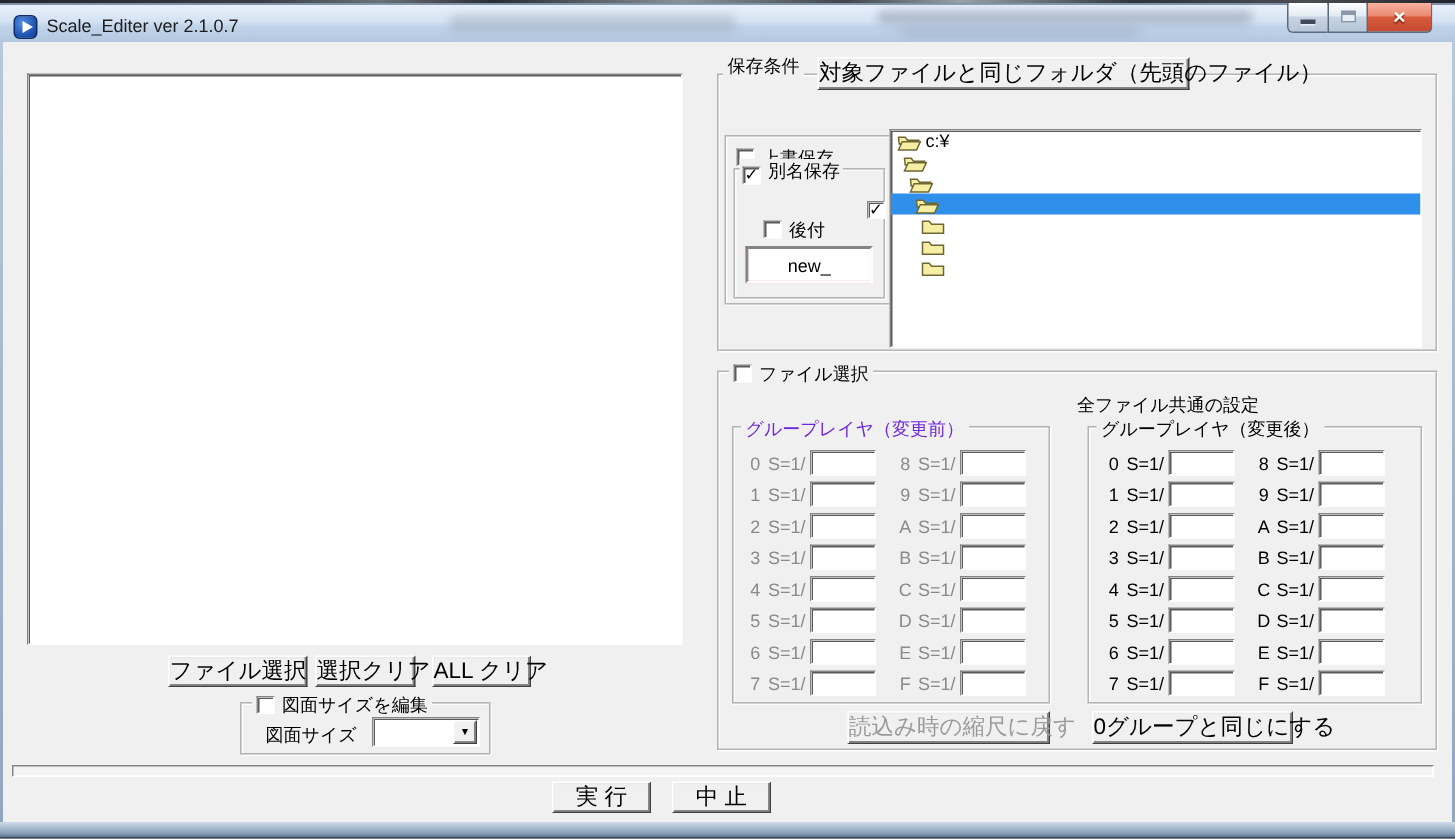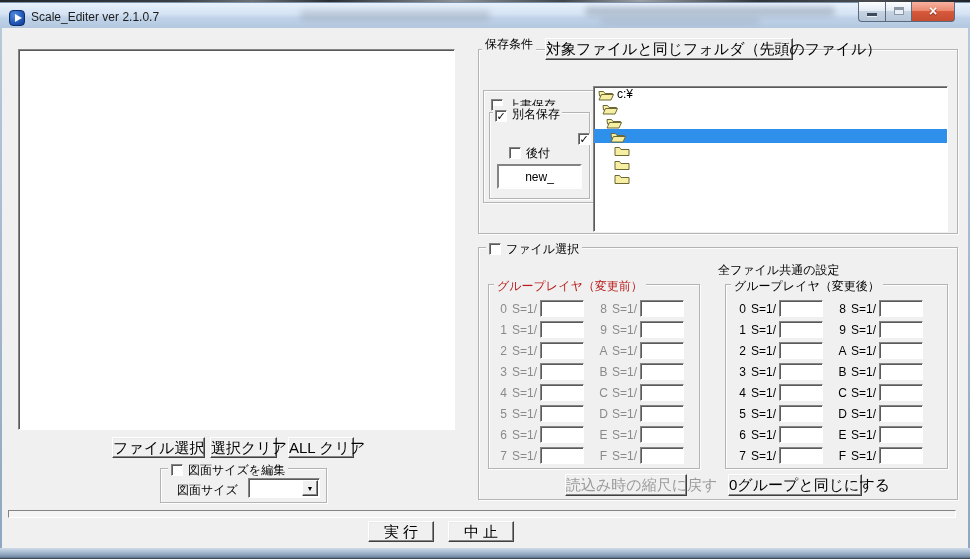--- a/index.html
+++ b/index.html
@@ -299,21 +299,21 @@
         <div class="srow">
           <span class="snum ">7</span>
           <span class="slab">S=1/</span>
           <input type="text" class="sfield" style="">
           <span class="snum c2">F</span>
           <span class="slab">S=1/</span>
           <input type="text" class="sfield" style="">
         </div>
       </div>
   </div>
-  <div class="grouplabel" style="left:494px;top:278px;color:#b91c1c;">グループレイヤ（変更前）</div>
+  <div class="grouplabel" style="left:494px;top:278px;color:#6d28d9;">グループレイヤ（変更前）</div>
 
   <div class="groupbox" style="left:725px;top:284px;width:223px;height:185px;">
     <div class="rows-wrap" style="left:12px;">
         <div class="srow">
           <span class="snum ">0</span>
           <span class="slab">S=1/</span>
           <input type="text" class="sfield" style="">
           <span class="snum c2">8</span>
           <span class="slab">S=1/</span>
           <input type="text" class="sfield" style="">
@@ -371,20 +371,20 @@
           <span class="slab">S=1/</span>
           <input type="text" class="sfield" style="">
           <span class="snum c2">F</span>
           <span class="slab">S=1/</span>
           <input type="text" class="sfield" style="">
         </div>
       </div>
   </div>
   <div class="grouplabel" style="left:731px;top:278px;">グループレイヤ（変更後）</div>
 
-  <div class="btn disabled" style="left:565px;top:474px;width:122px;height:22px;line-height:20px;">読込み時の縮尺に戻す</div>
+  <div class="btn disabled" style="left:565px;top:474px;width:135px;height:22px;line-height:20px;">読込み時の縮尺に戻す</div>
   <div class="btn" style="left:728px;top:474px;width:134px;height:22px;line-height:20px;">0グループと同じにする</div>
 
   <div class="separator"></div>
   <div class="btn" style="left:368px;top:521px;width:66px;height:21px;">実 行</div>
   <div class="btn" style="left:448px;top:521px;width:66px;height:21px;">中 止</div>
 
 </div>
 
 </body></html>

